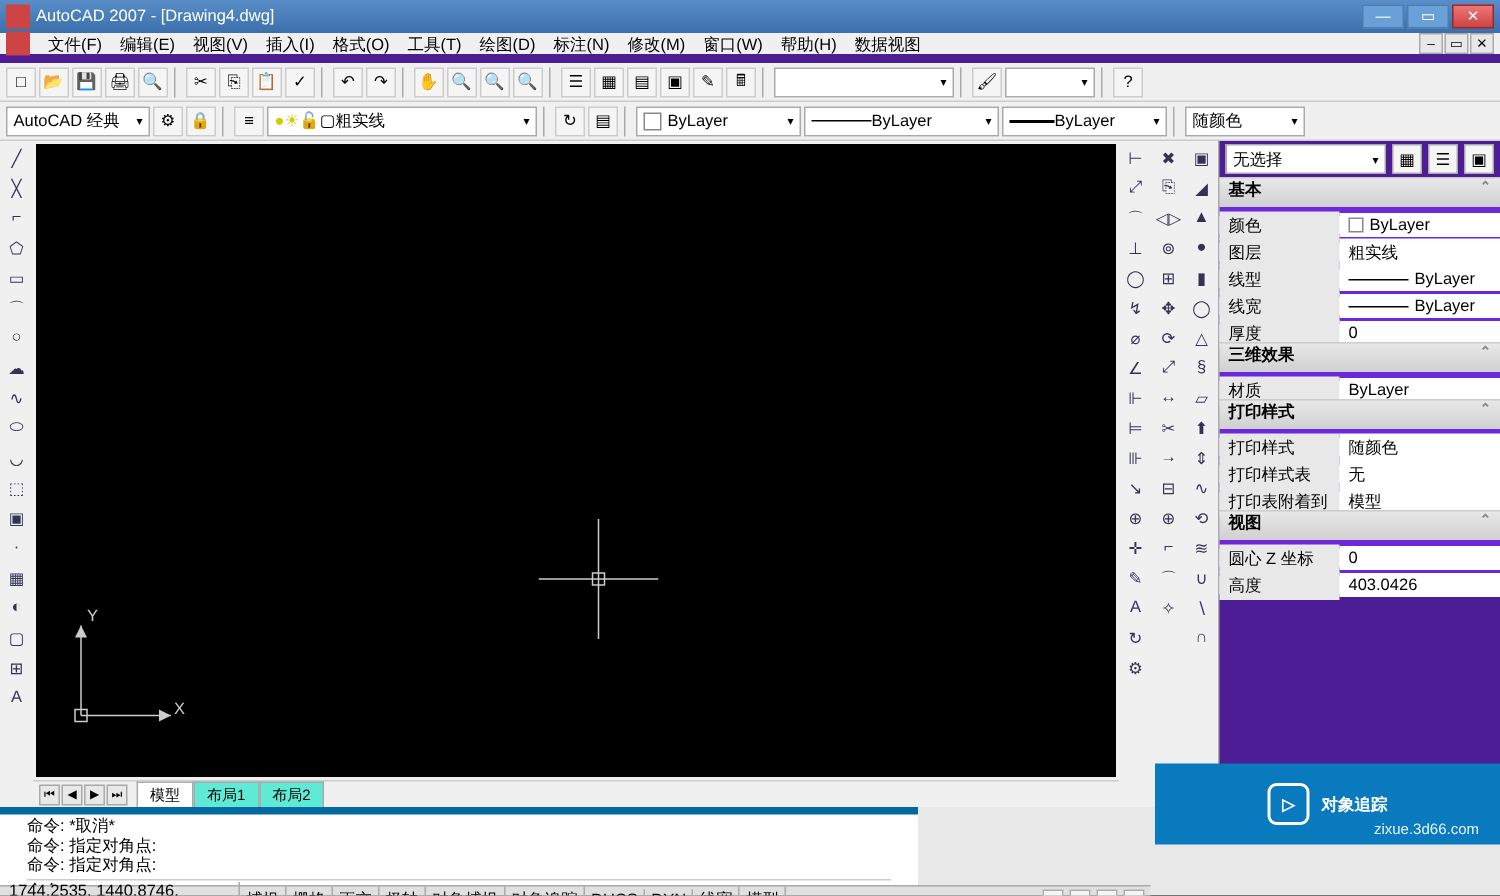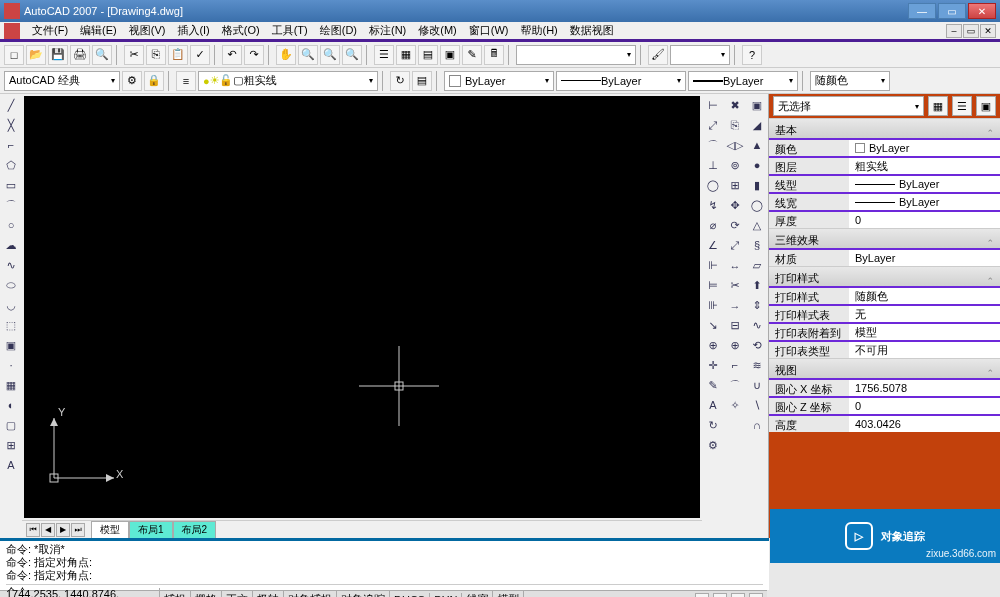--- a/index.html
+++ b/index.html
@@ -7,21 +7,21 @@
 
 
 .titlebar { height: 22px; background: linear-gradient(#5a8ec9, #3a6fab); display: flex; align-items: center; padding: 0 4px; color: white; }
 .titlebar .icon { width: 16px; height: 16px; background: #c44; margin-right: 4px; }
 .titlebar .title { flex: 1; font-size: 11px; }
 .titlebar .winbtns { display: flex; gap: 2px; }
 .titlebar .winbtn { width: 28px; height: 16px; background: #6aa0d8; border: 1px solid #4a7db0; display: flex; align-items: center; justify-content: center; color: white; font-size: 10px; }
 .titlebar .winbtn.close { background: linear-gradient(#e77,#c44); border-color: #a22; }
 
 
-.menubar { height: 20px; background: #f0f0f0; display: flex; align-items: center; padding: 0 4px; border-bottom: 3px solid #4c1d95; }
+.menubar { height: 20px; background: #f0f0f0; display: flex; align-items: center; padding: 0 4px; border-bottom: 6px solid #4c1d95; }
 .menubar .mico { width: 16px; height: 16px; background: #c44; margin-right: 6px; }
 .menubar .menuitem { padding: 2px 6px; cursor: default; }
 .menubar .mdi-btns { margin-left: auto; display: flex; gap: 1px; }
 .menubar .mdi-btn { width: 16px; height: 14px; border: 1px solid #aaa; background: #e8e8e8; font-size: 9px; display: flex; align-items: center; justify-content: center; }
 
 
 .toolbar-row { height: 26px; background: #f0f0f0; display: flex; align-items: center; padding: 0 4px; border-bottom: 1px solid #ccc; gap: 2px; }
 .tb-btn { width: 20px; height: 20px; border: 1px solid #ccc; background: #f5f5f5; display: flex; align-items: center; justify-content: center; cursor: pointer; }
 .tb-sep { width: 4px; height: 20px; border-left: 1px solid #aaa; margin: 0 2px; }
 .tb-combo { height: 20px; border: 1px solid #aaa; background: white; display: flex; align-items: center; padding: 0 4px; }
@@ -39,49 +39,49 @@
 .crosshair { position: absolute; left: 335px; top: 250px; pointer-events: none; }
 .crosshair line { stroke: #ccc; stroke-width: 1; }
 .crosshair rect { fill: none; stroke: #ccc; stroke-width: 1; }
 .tabs-row { height: 18px; background: #f0f0f0; display: flex; align-items: center; padding-left: 4px; border-top: 1px solid #ccc; }
 .tabs-nav { display: flex; gap: 1px; margin-right: 6px; }
 .tabs-nav .nb { width: 14px; height: 14px; border: 1px solid #aaa; background: #e8e8e8; font-size: 8px; display: flex; align-items: center; justify-content: center; }
 .tab { padding: 1px 8px; background: #5eead4; border: 1px solid #aaa; border-bottom: none; font-size: 10px; }
 .tab.active { background: #fff; }
 
 
-.props { width: 232px; background: #c2410c; display: flex; flex-direction: column; border-left: 1px solid #aaa; }
+.props { width: 188px; background: #4c1d95; display: flex; flex-direction: column; border-left: 1px solid #aaa; }
 .props-head { height: 24px; display: flex; align-items: center; padding: 0 4px; gap: 4px; }
 .props-head .combo { flex: 1; height: 20px; border: 1px solid #aaa; background: white; display: flex; align-items: center; padding: 0 4px; }
 .props-head .combo .arrow { margin-left: auto; font-size: 8px; }
 .props-head .pbtn { width: 20px; height: 20px; border: 1px solid #aaa; background: #f5f5f5; display: flex; align-items: center; justify-content: center; }
 .prop-section { background: #e0e0e0; }
-.prop-section-h { height: 20px; background: linear-gradient(#e8e8e8,#d0d0d0); display: flex; align-items: flex-end; padding: 0 6px; font-weight: normal; border-top: 1px solid #ccc; }
+.prop-section-h { height: 20px; background: linear-gradient(#e8e8e8,#d0d0d0); display: flex; align-items: flex-start; padding: 0 6px; font-weight: bold; border-top: 1px solid #ccc; }
 .prop-section-h .chev { margin-left: auto; font-size: 9px; color: #888; }
-.prop-row { display: flex; height: 18px; background: #f5f5f5; border-top: 2px solid #6d28d9; }
+.prop-row { display: flex; height: 18px; background: #f5f5f5; border-top: 6px solid #6d28d9; align-items: center; }
 .prop-row .k { width: 80px; padding: 2px 6px; background: #e8e8e8; }
 .prop-row .v { flex: 1; padding: 2px 6px; background: white; display: flex; align-items: center; }
 .prop-row .v .sw { width: 10px; height: 10px; border: 1px solid #888; margin-right: 4px; background: white; }
 .prop-row .v .line { flex: 0 0 40px; border-top: 1px solid #000; margin-right: 4px; }
 
 
-.cmdarea { height: 52px; background: white; border-top: 3px solid #0369a1; display: flex; flex-direction: column; font-family: "SimSun", monospace; font-size: 11px; padding: 2px 6px; overflow: hidden; width: 769px; }
+.cmdarea { height: 52px; background: white; border-top: 5px solid #0369a1; display: flex; flex-direction: column; font-family: "SimSun", monospace; font-size: 11px; padding: 2px 18px; overflow: hidden; width: 612px; }
 .cmdline { white-space: pre; line-height: 13px; }
 .cmd-current { border-top: 1px solid #ccc; margin-top: 2px; padding-top: 1px; }
 
 
 .statusbar { height: 18px; background: #e0e0e0; display: flex; align-items: center; border-top: 1px solid #aaa; font-size: 10px; width: 767px; }
 .statusbar .coords { width: 160px; padding: 0 6px; border-right: 1px solid #aaa; }
 .statusbar .sbtn { padding: 1px 4px; border-right: 1px solid #aaa; cursor: pointer; }
 .statusbar .tray { margin-left: auto; display: flex; gap: 4px; padding: 0 4px; }
 .statusbar .tray .ticn { width: 14px; height: 14px; border: 1px solid #aaa; background: #f5f5f5; }
 
 
 .watermark { position: absolute; right: 0; bottom: 34px; width: 230px; height: 54px; background: #0a7abf; color: white; display: flex; align-items: center; justify-content: center; font-size: 20px; font-weight: bold; gap: 8px; }
-.watermark .url { position: absolute; bottom: 4px; right: 4px; font-size: 10px; font-weight: normal; opacity: .9; }
+.watermark .url { position: absolute; bottom: 4px; right: 14px; font-size: 10px; font-weight: normal; opacity: .9; }
 .watermark .play { width: 28px; height: 28px; border: 2px solid white; border-radius: 6px; display: flex; align-items: center; justify-content: center; }
 </style>
 </head>
 <body>
 
 <div class="titlebar">
   <div class="icon"></div>
   <div class="title">AutoCAD 2007 - [Drawing4.dwg]</div>
   <div class="winbtns">
     <div class="winbtn">—</div>
@@ -144,21 +144,21 @@
   <div class="tb-sep"></div>
   <div class="tb-btn">🖌</div>
   <div class="tb-combo" style="width:60px">
       <span class="arrow">▾</span>
     </div>
   <div class="tb-sep"></div>
   <div class="tb-btn">?</div>
 </div>
 
 <div class="toolbar-row">
-  <div class="tb-combo" style="width:116px">
+  <div class="tb-combo" style="width:96px">
       <span>AutoCAD 经典</span>
       <span class="arrow">▾</span>
     </div>
   <div class="tb-btn">⚙</div>
   <div class="tb-btn">🔒</div>
   <div class="tb-sep"></div>
   <div class="tb-btn">≡</div>
   <div class="tb-combo" style="width:180px">
     <span style="color:#cc0">●</span>
       <span style="color:#cc0">☀</span>
@@ -375,34 +375,26 @@
           <div class="v">随颜色</div>
         </div>
       <div class="prop-row">
           <div class="k">打印样式表</div>
           <div class="v">无</div>
         </div>
       <div class="prop-row">
           <div class="k">打印表附着到</div>
           <div class="v">模型</div>
         </div>
-      <div class="prop-row">
-          <div class="k">打印表类型</div>
-          <div class="v">不可用</div>
-        </div>
     </div>
 
     <div class="prop-section">
       <div class="prop-section-h">
           <span>视图</span>
           <span class="chev">⌃</span>
-        </div>
-      <div class="prop-row">
-          <div class="k">圆心 X 坐标</div>
-          <div class="v">1756.5078</div>
         </div>
       <div class="prop-row">
           <div class="k">圆心 Z 坐标</div>
           <div class="v">0</div>
         </div>
       <div class="prop-row">
           <div class="k">高度</div>
           <div class="v">403.0426</div>
         </div>
     </div>

